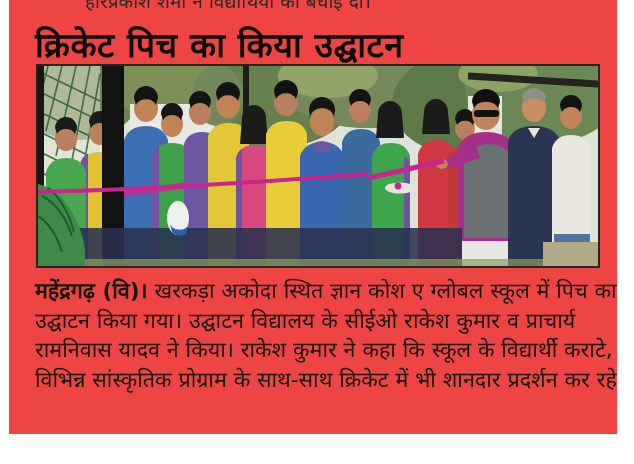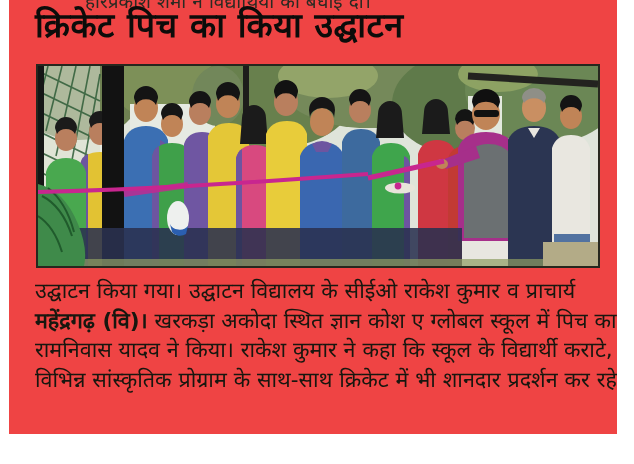--- a/index.html
+++ b/index.html
@@ -10,21 +10,21 @@
   .panel{
     position:absolute;left:9px;top:0;width:608px;height:434px;
     background:#ef4444;overflow:hidden;
   }
   .topline{
     position:absolute;left:76px;top:-10px;width:520px;
     font-size:19px;line-height:22px;color:#2a2a22;font-weight:500;
     white-space:nowrap;
   }
   .headline{
-    position:absolute;left:26px;top:3px;width:570px;
+    position:absolute;left:26px;top:23px;width:570px;
     font-size:34px;line-height:44px;font-weight:bold;color:#0c0c0a;
     letter-spacing:0.5px;white-space:nowrap;
   }
   .photo-frame{
     position:absolute;left:27px;top:64px;width:560px;height:200px;
     border:2px solid #27271e;background:#dde3da;
   }
   .photo-frame svg{display:block;}
   .article{
     position:absolute;left:26px;top:276px;width:572px;
@@ -190,20 +190,20 @@
 
         <g stroke="#c8268f" fill="none">
           <path d="M0,126 Q80,124 150,120 T330,108" stroke-width="4"></path>
           <path d="M330,112 L406,95" stroke-width="5"></path>
           <path d="M86,128 L150,119" stroke-width="6" opacity="0.8"></path>
         </g>
       </svg>
     </div>
 
     <div class="article">
+      <div class="line"><span class="dateline">महेंद्रगढ़ (वि)।</span><span> खरकड़ा अकोदा स्थित ज्ञान कोश ए ग्लोबल स्कूल में पिच का</span></div>
       <div class="line">उद्घाटन किया गया। उद्घाटन विद्यालय के सीईओ राकेश कुमार व प्राचार्य</div>
-      <div class="line"><span class="dateline">महेंद्रगढ़ (वि)।</span><span> खरकड़ा अकोदा स्थित ज्ञान कोश ए ग्लोबल स्कूल में पिच का</span></div>
       <div class="line">रामनिवास यादव ने किया। राकेश कुमार ने कहा कि स्कूल के विद्यार्थी कराटे, शिक्षा</div>
       <div class="line">विभिन्न सांस्कृतिक प्रोग्राम के साथ-साथ क्रिकेट में भी शानदार प्रदर्शन कर रहे हैं।</div>
     </div>
 
   </div>
 </div>
 
 </body></html>

